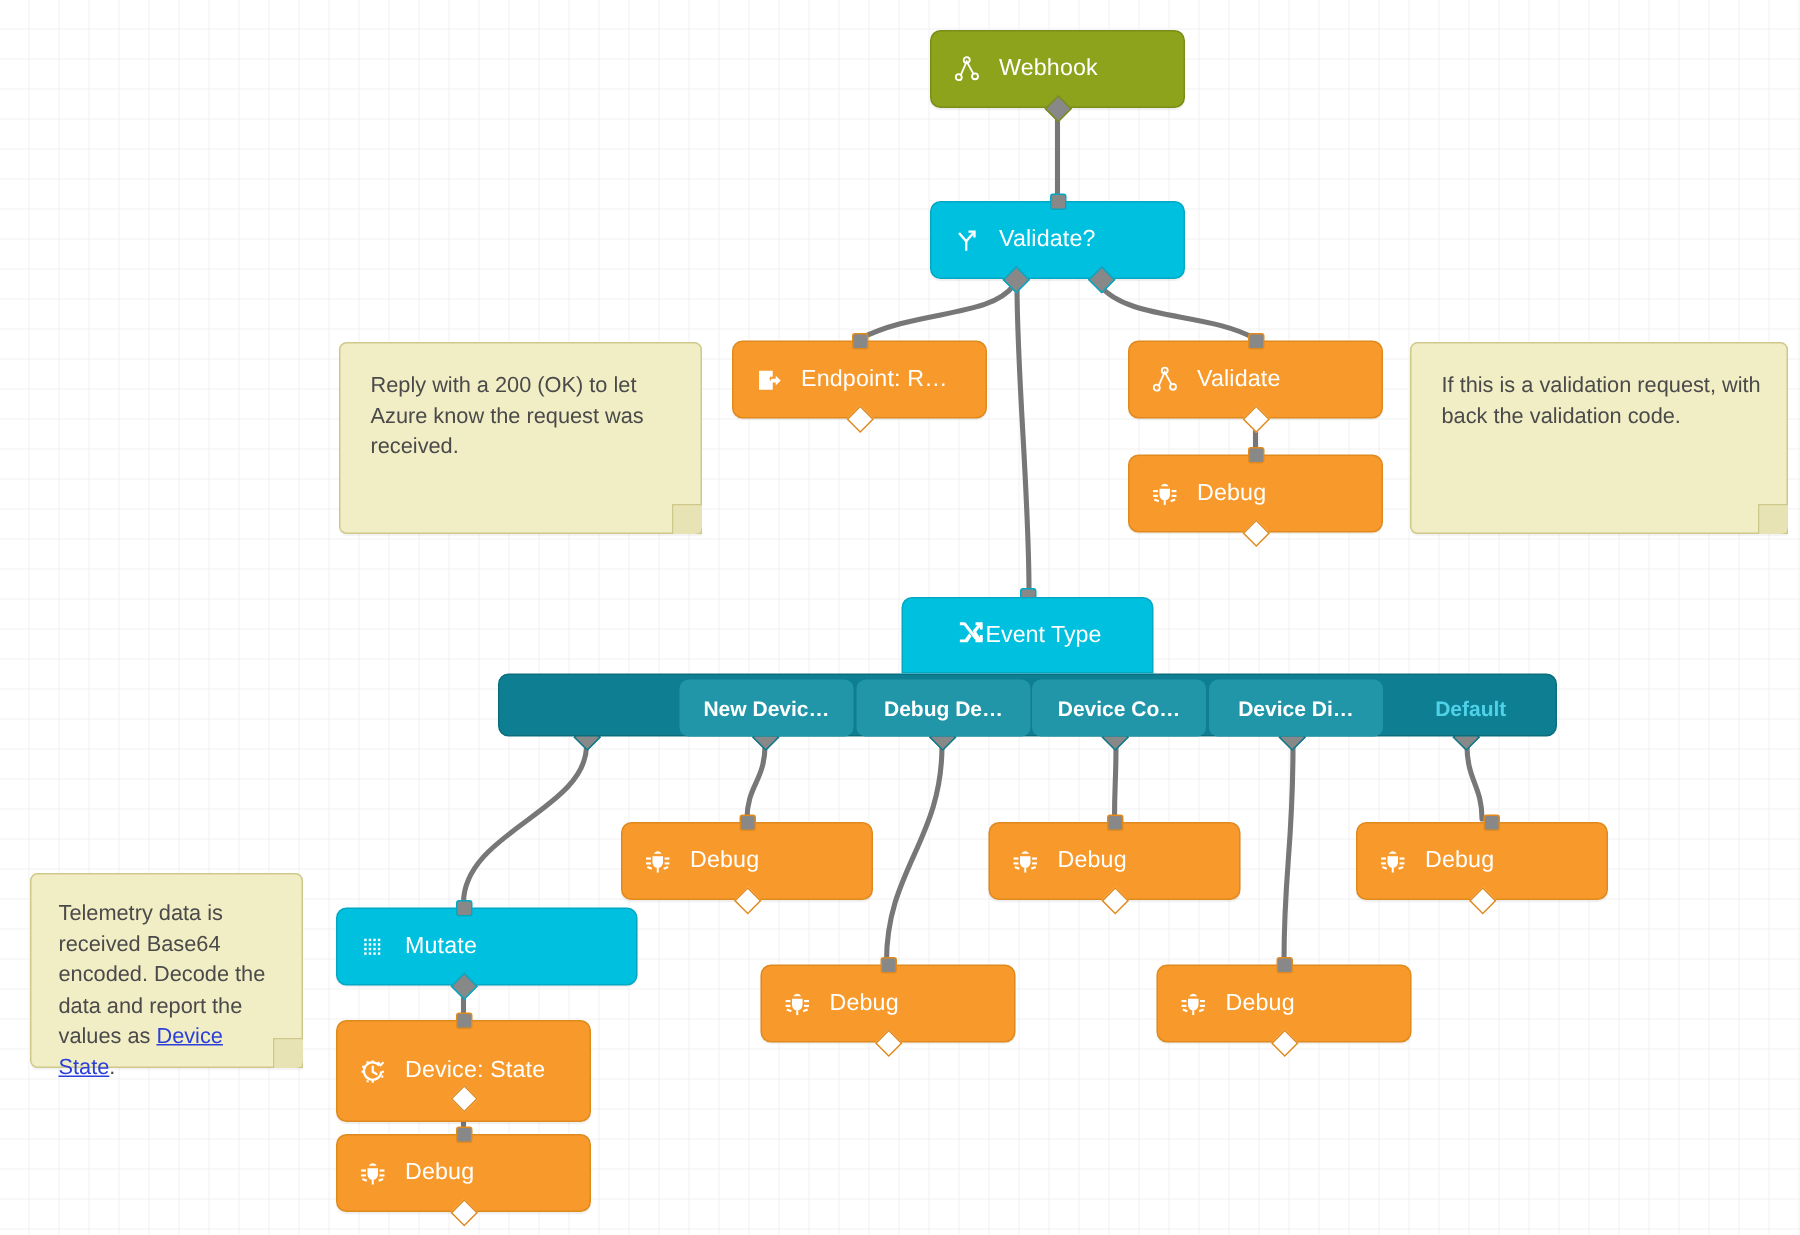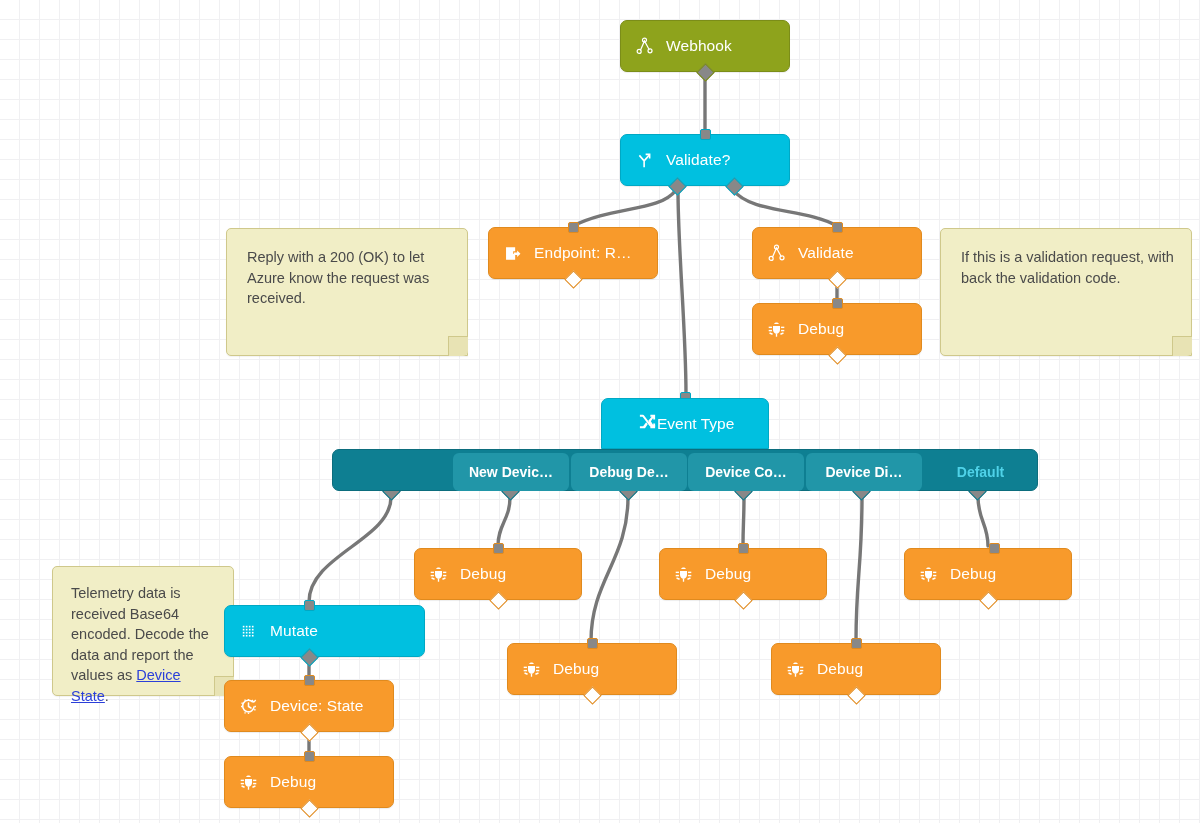--- a/index.html
+++ b/index.html
@@ -165,21 +165,21 @@
   <div class="note" style="left:226px; top:228px; width:242px; height:128px;">
     <span>Reply with a 200 (OK) to let Azure know the request was received.</span>
     <span class="fold"></span>
   </div>
 
   <div class="note" style="left:940px; top:228px; width:252px; height:128px;">
     <span>If this is a validation request, with back the validation code.</span>
     <span class="fold"></span>
   </div>
 
-  <div class="note" style="left:20px; top:566px; width:182px; height:130px; padding:16px 14px 12px 18px;margin-left:32px;">
+  <div class="note" style="left:20px; top:582px; width:182px; height:130px; padding:16px 14px 12px 18px;">
     <span>Telemetry data is received Base64 encoded. Decode the data and report the values as </span><a href="#">Device State</a><span>.</span>
     <span class="fold"></span>
   </div>
 
   <div class="switch-wrap">
     <div class="switch-bar" style="left:332px; top:449px; width:706px; height:42px;">
       <div class="branch" style="left:120px; width:116px;">
         <span>New Devic…</span>
       </div>
       <div class="branch" style="left:238px; width:116px;">
@@ -311,21 +311,21 @@
           <rect x="10.4" y="13.6" width="1.7" height="1.7"></rect>
             <rect x="13.6" y="13.6" width="1.7" height="1.7"></rect>
         </g>
       </svg>
     </span>
     <span class="lbl">Mutate</span>
     <div class="pin on-cyan" style="left:79px; top:-6px;"></div>
     <div class="pout on-cyan" style="left:78px; top:45px;"></div>
   </div>
 
-  <div class="node n-orange" style="left:224px; top:680px; width:170px; height:52px;">
+  <div class="node n-orange" style="left:224px; top:680px; width:170px; height:68px;">
     <span class="ic">
       <svg width="19" height="19" viewBox="0 0 20 20" fill="none" stroke="#fff" stroke-width="1.6">
         <path d="M14.6 5.6A6.1 6.1 0 1 0 16 9.8"></path>
         <path d="M10 6.4v3.6l2.6 1.6" stroke-linecap="round"></path>
         <path d="M13.6 3.2 L15.6 5.4 L17.6 3.2" stroke-width="1.4"></path>
         <g stroke-width="1.5">
           <path d="M6.4 2.6v1.4"></path>
             <path d="M10 2.1v1.4"></path>
           <path d="M2.6 6.6h1.4"></path>
             <path d="M2.1 10h1.4"></path>

